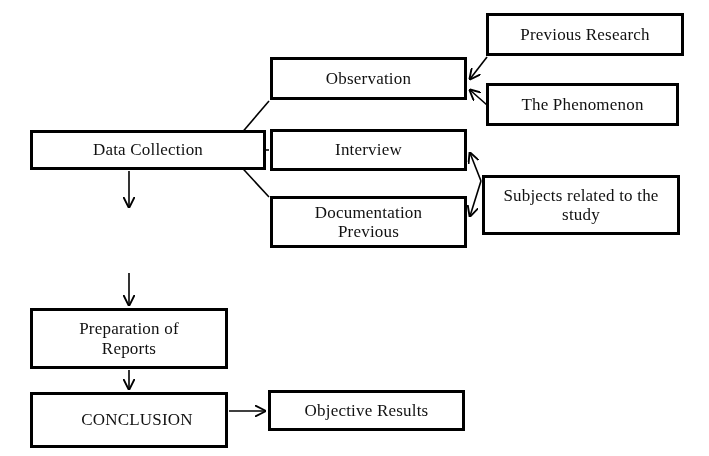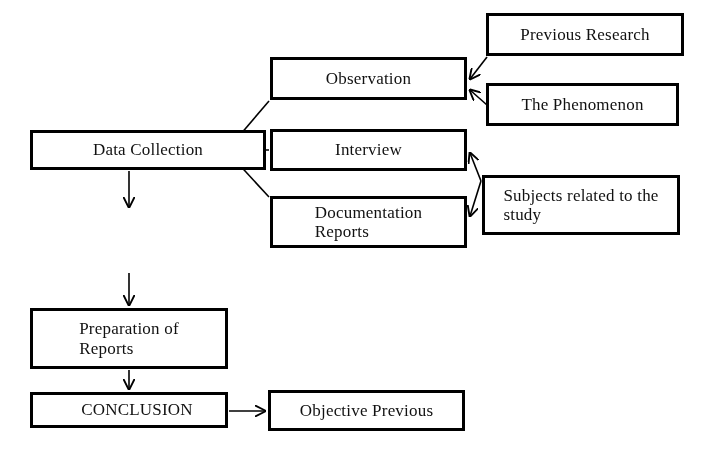--- a/index.html
+++ b/index.html
@@ -16,21 +16,21 @@
     font-family: "Liberation Serif", "DejaVu Serif", serif;
   }
   .node {
     position: absolute;
     box-sizing: border-box;
     background: #ffffff;
     border: 3px solid #000000;
     display: flex;
     align-items: center;
     justify-content: center;
-    text-align: left;
+    text-align: center;
     color: #111111;
     font-size: 17px;
     line-height: 1.12;
     letter-spacing: 0.2px;
     z-index: 3;
   }
   .node .label {
     display: block;
     padding: 0 6px;
     white-space: pre-line;
@@ -82,39 +82,39 @@
   <div class="node" style="left: 30px; top: 130px; width: 236px; height: 40px;">
     <span class="label">Data Collection</span>
   </div>
 
 
   <div class="node" style="left: 30px; top: 308px; width: 198px; height: 61px;">
     <span class="label">Preparation of
 Reports</span>
   </div>
 
-  <div class="node" style="left: 30px; top: 392px; width: 198px; height: 36px; padding-left: 16px;">
+  <div class="node" style="left: 30px; top: 392px; width: 198px; height: 56px; padding-left: 16px;">
     <span class="label">CONCLUSION</span>
   </div>
 
   <div class="node" style="left: 270px; top: 57px; width: 197px; height: 43px;">
     <span class="label">Observation</span>
   </div>
 
   <div class="node" style="left: 270px; top: 129px; width: 197px; height: 42px;">
     <span class="label">Interview</span>
   </div>
 
   <div class="node" style="left: 270px; top: 196px; width: 197px; height: 52px;">
     <span class="label">Documentation
-Reports</span>
+Previous</span>
   </div>
 
   <div class="node" style="left: 268px; top: 390px; width: 197px; height: 41px;">
-    <span class="label">Objective Previous</span>
+    <span class="label">Objective Results</span>
   </div>
 
   <div class="node" style="left: 486px; top: 13px; width: 198px; height: 43px;">
     <span class="label">Previous Research</span>
   </div>
 
   <div class="node" style="left: 486px; top: 83px; width: 193px; height: 43px;">
     <span class="label">The Phenomenon</span>
   </div>
 

